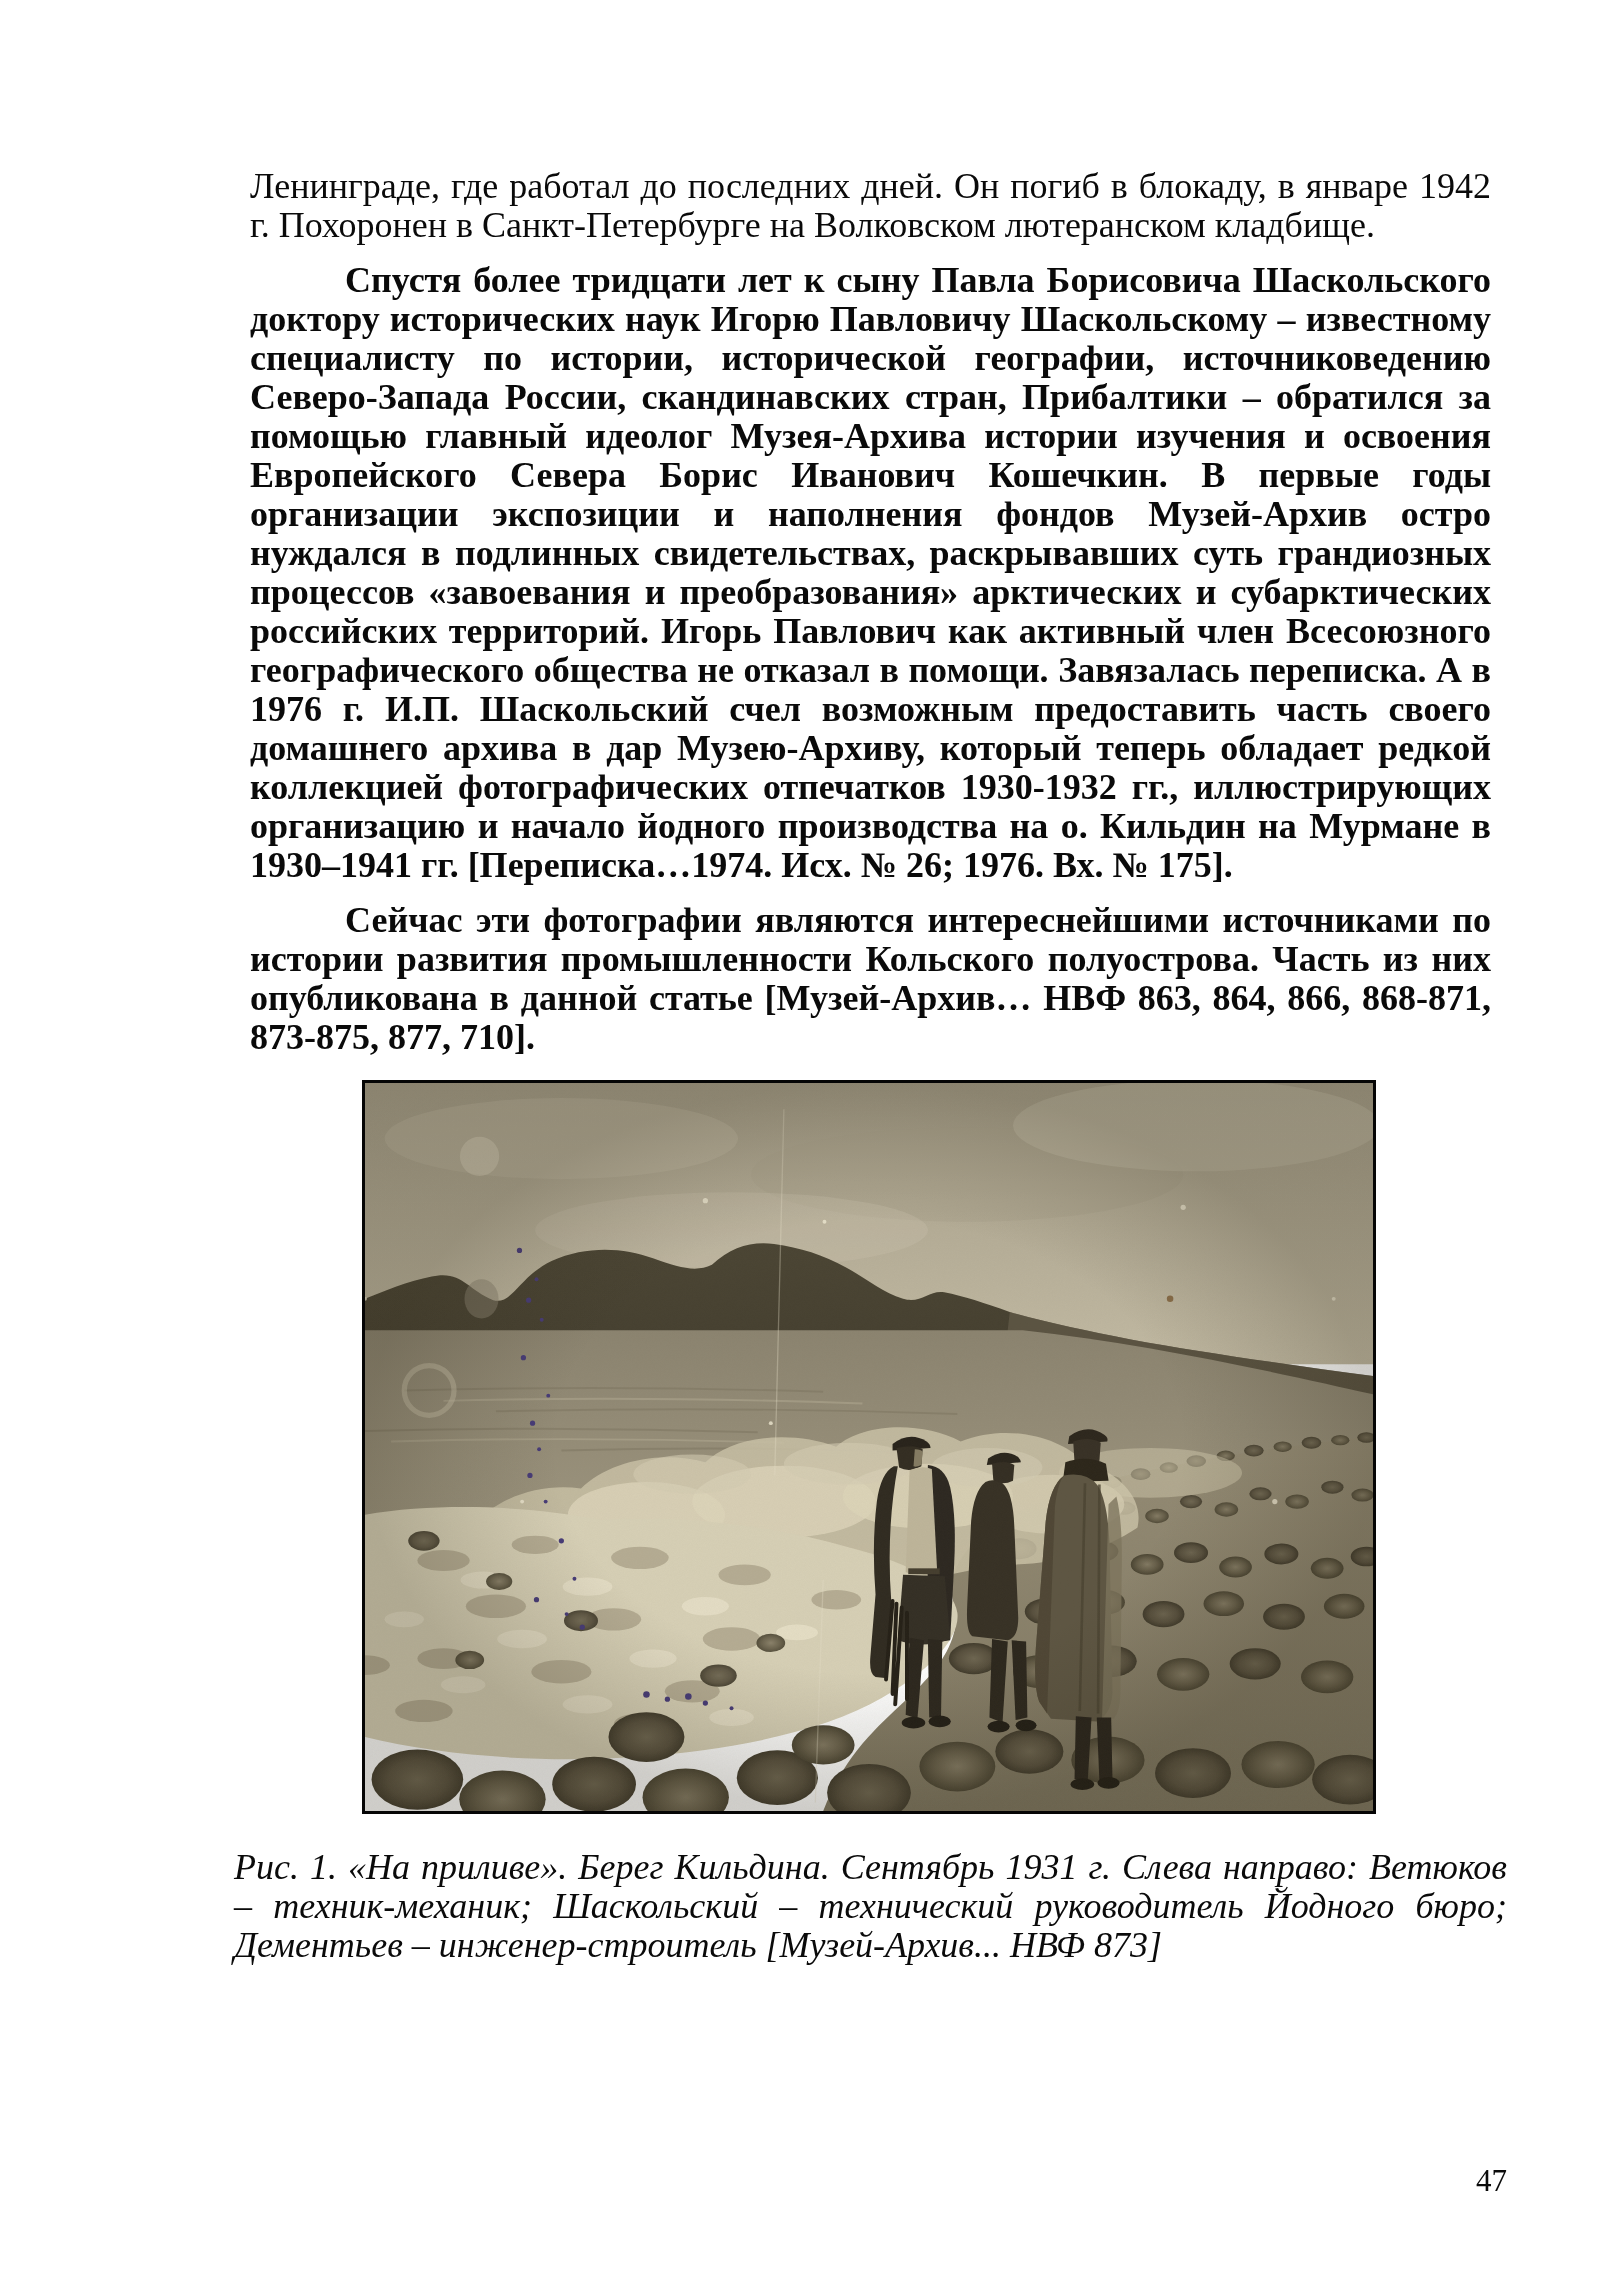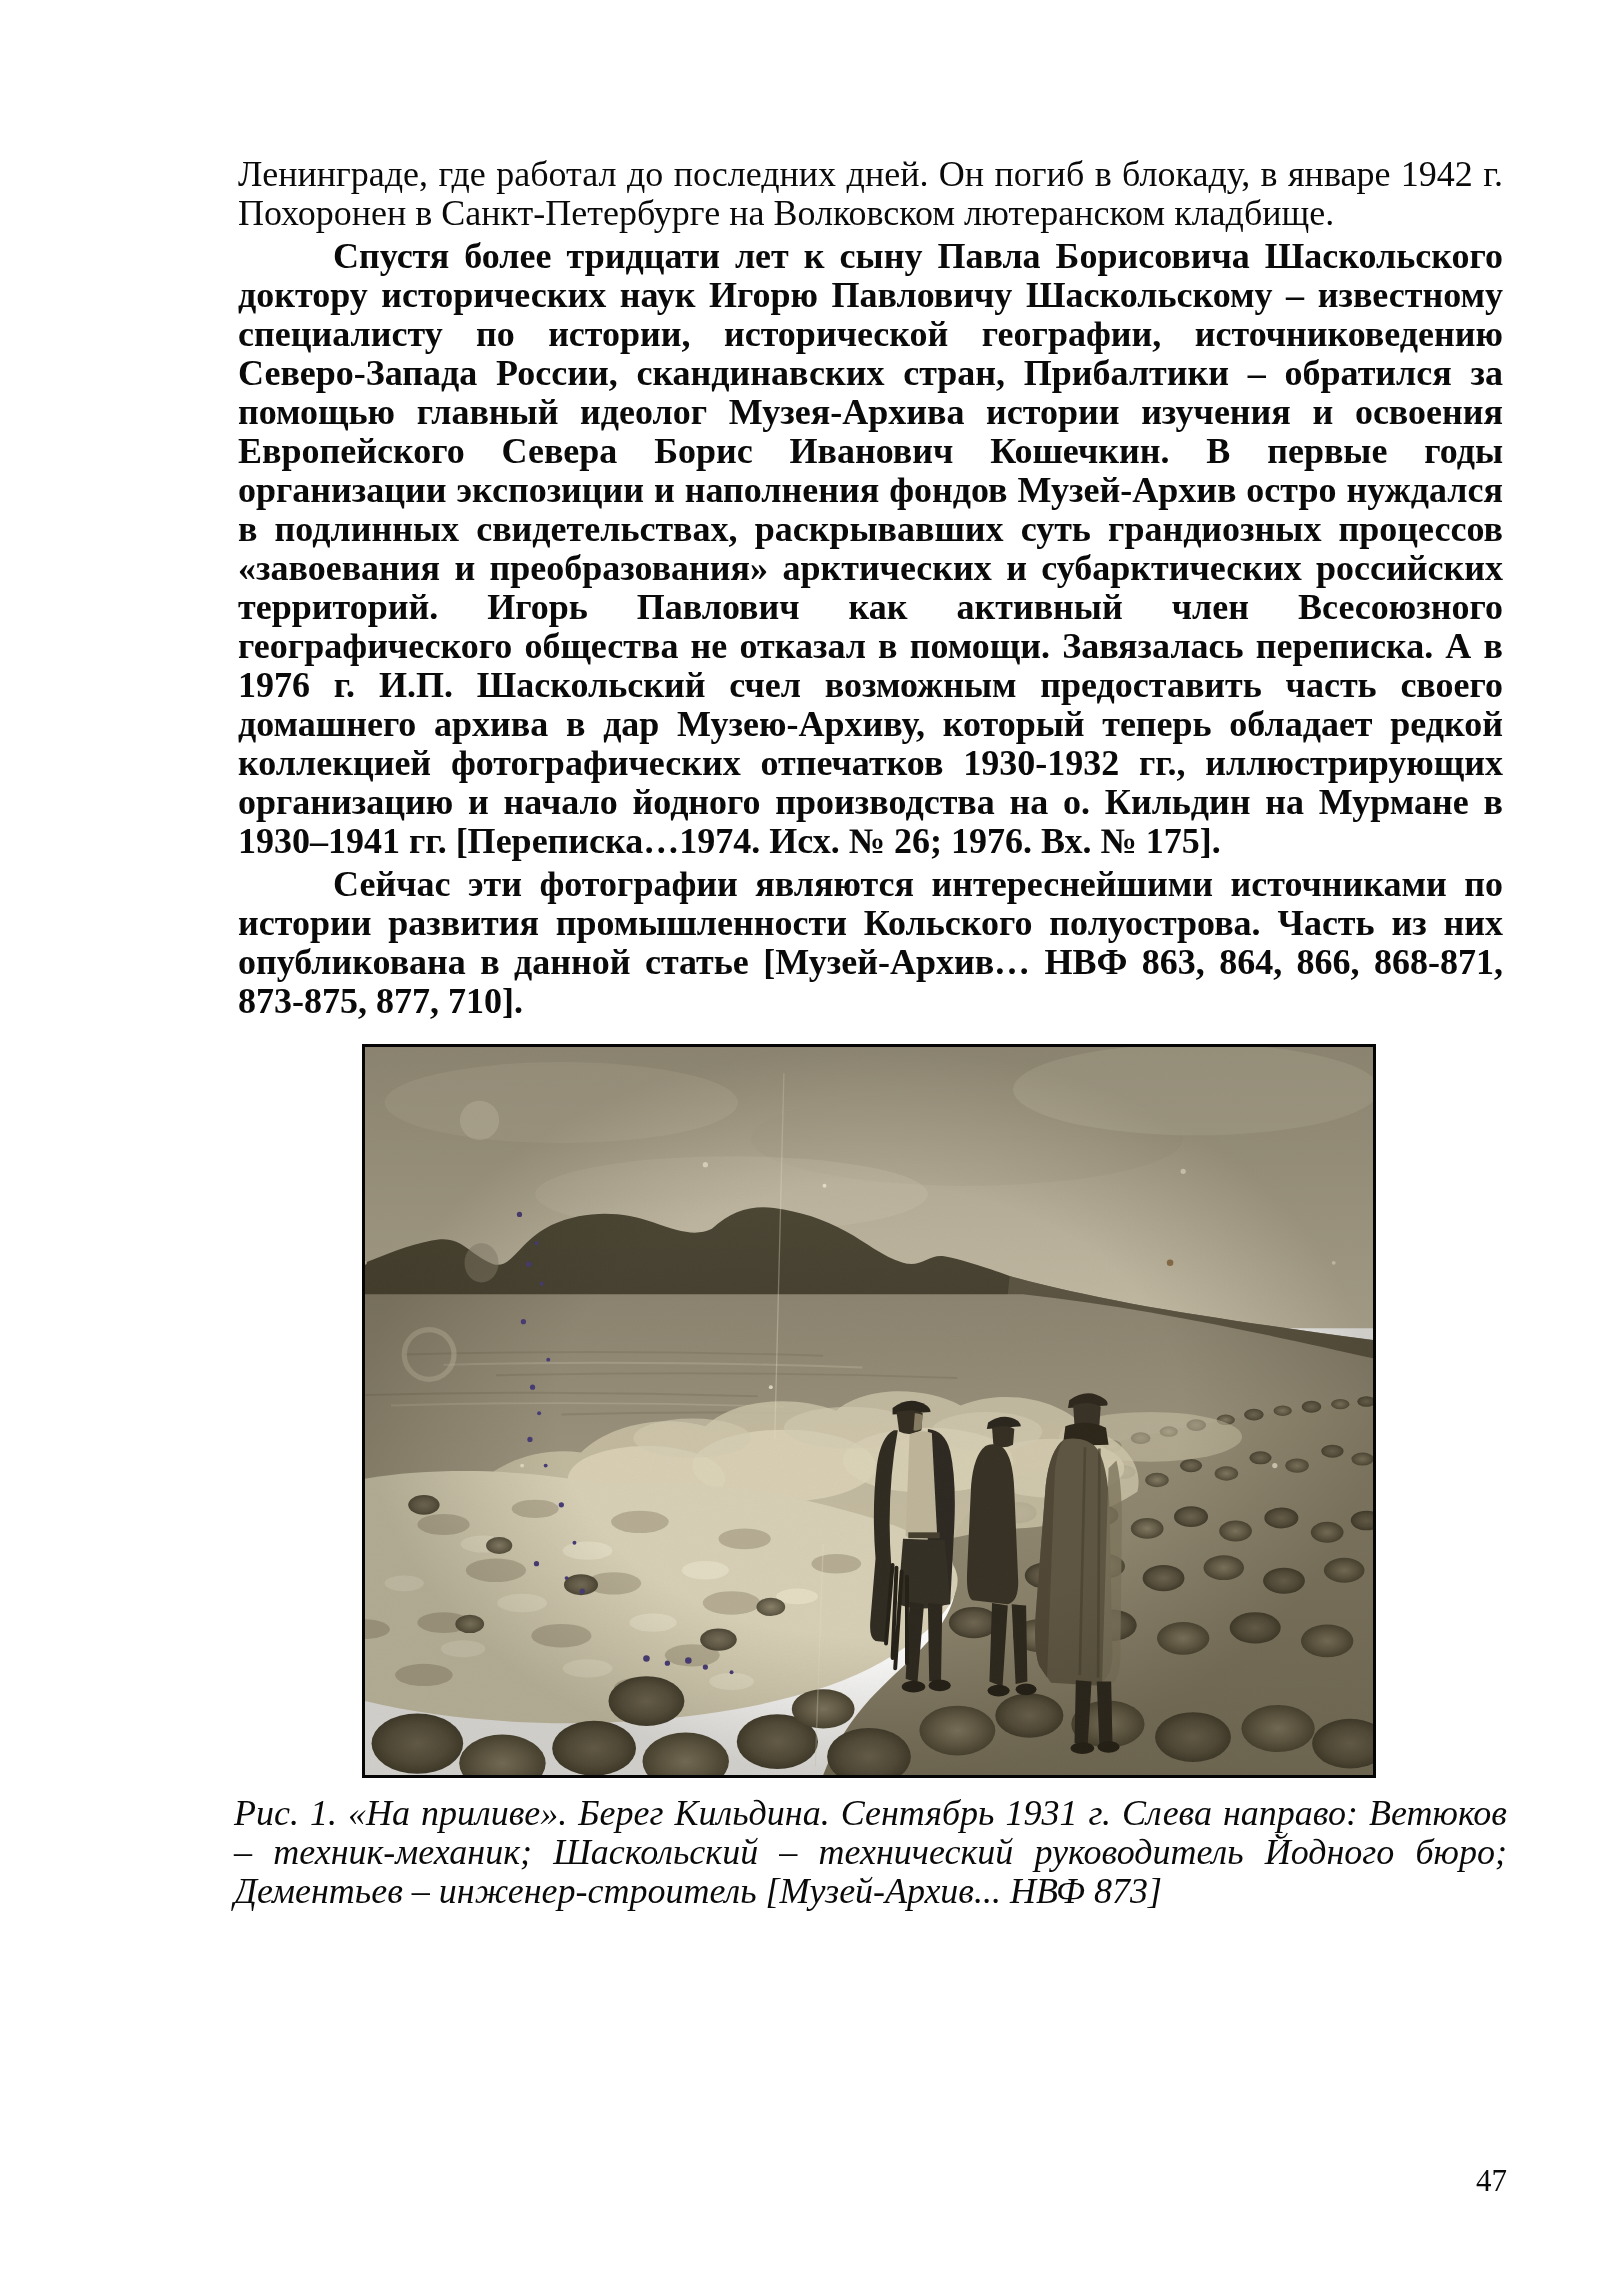--- a/index.html
+++ b/index.html
@@ -10,33 +10,33 @@
     font-family:"Liberation Serif","DejaVu Serif",serif;
     color:#0a0a0a;
     overflow:hidden;
   }
   .body-text{
     position:absolute;
     left:234px;top:151px;width:1273px;
     font-size:36px;line-height:39px;
     text-align:justify;
   }
-  .body-text p{margin:4px;}
+  .body-text p{margin:16px;}
   .body-text p.indent{text-indent:95px;font-weight:bold;}
   figure.plate{
     margin:23px 0 0 128px;
     width:1014px;
   }
   .photo{
     width:1008px;height:728px;
     border:3.3px solid #050505;
     display:block;
   }
   figcaption{
-    margin:16px 0 0 -128px;
+    margin:34px 0 0 -128px;
     width:1273px;
     font-style:italic;
     font-size:36px;line-height:39px;
     text-align:justify;
   }
   .page-number{
     position:absolute;
     right:116px;top:2161px;
     font-size:31px;line-height:39px;
   }

